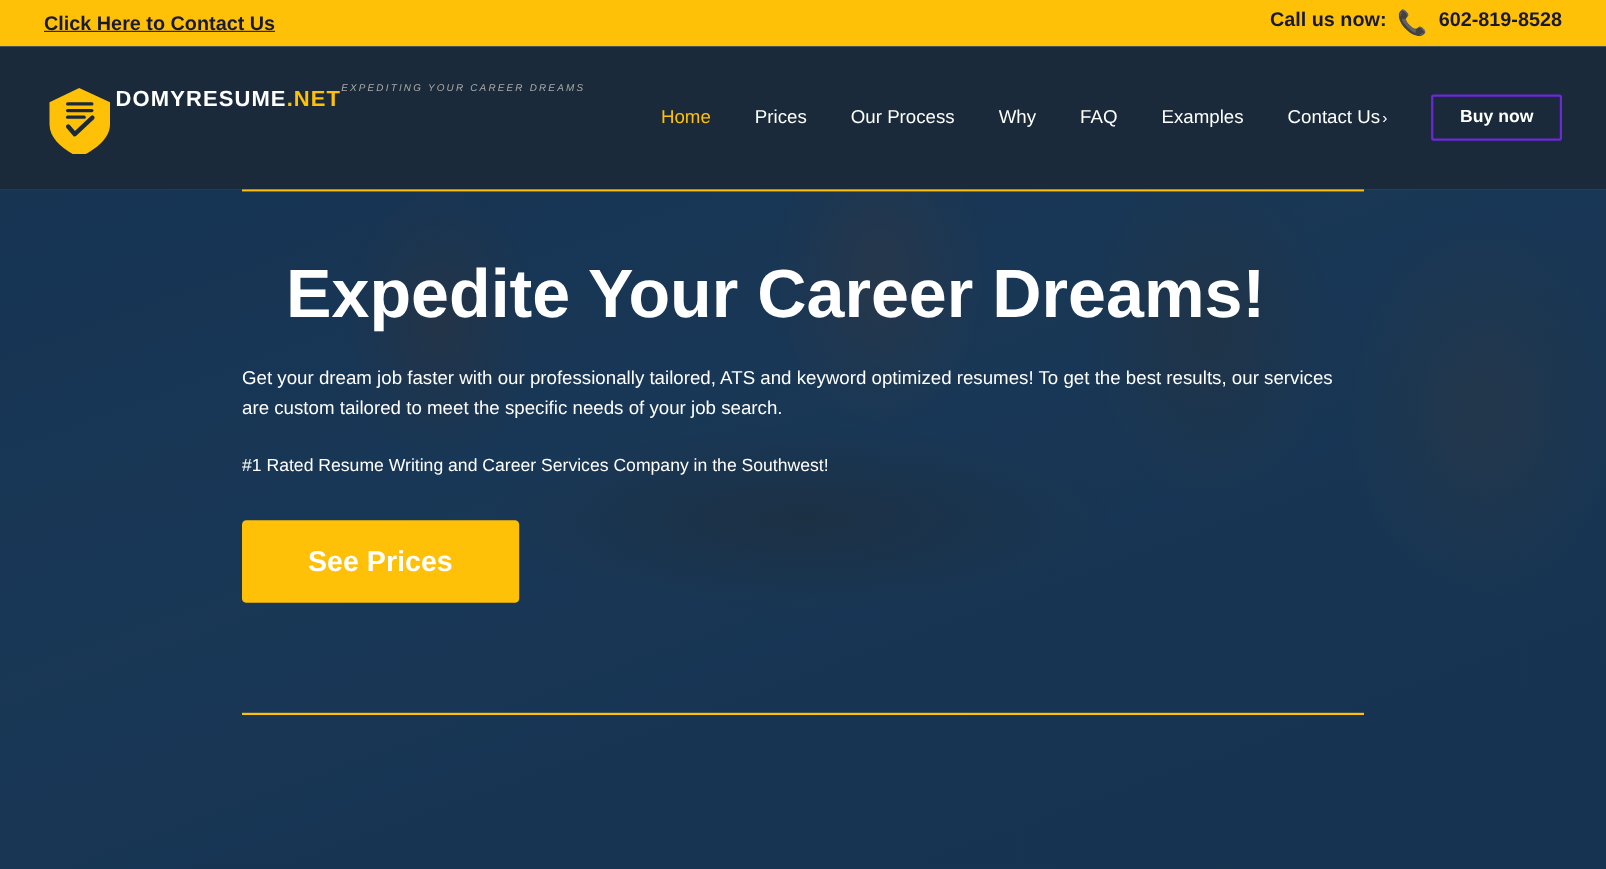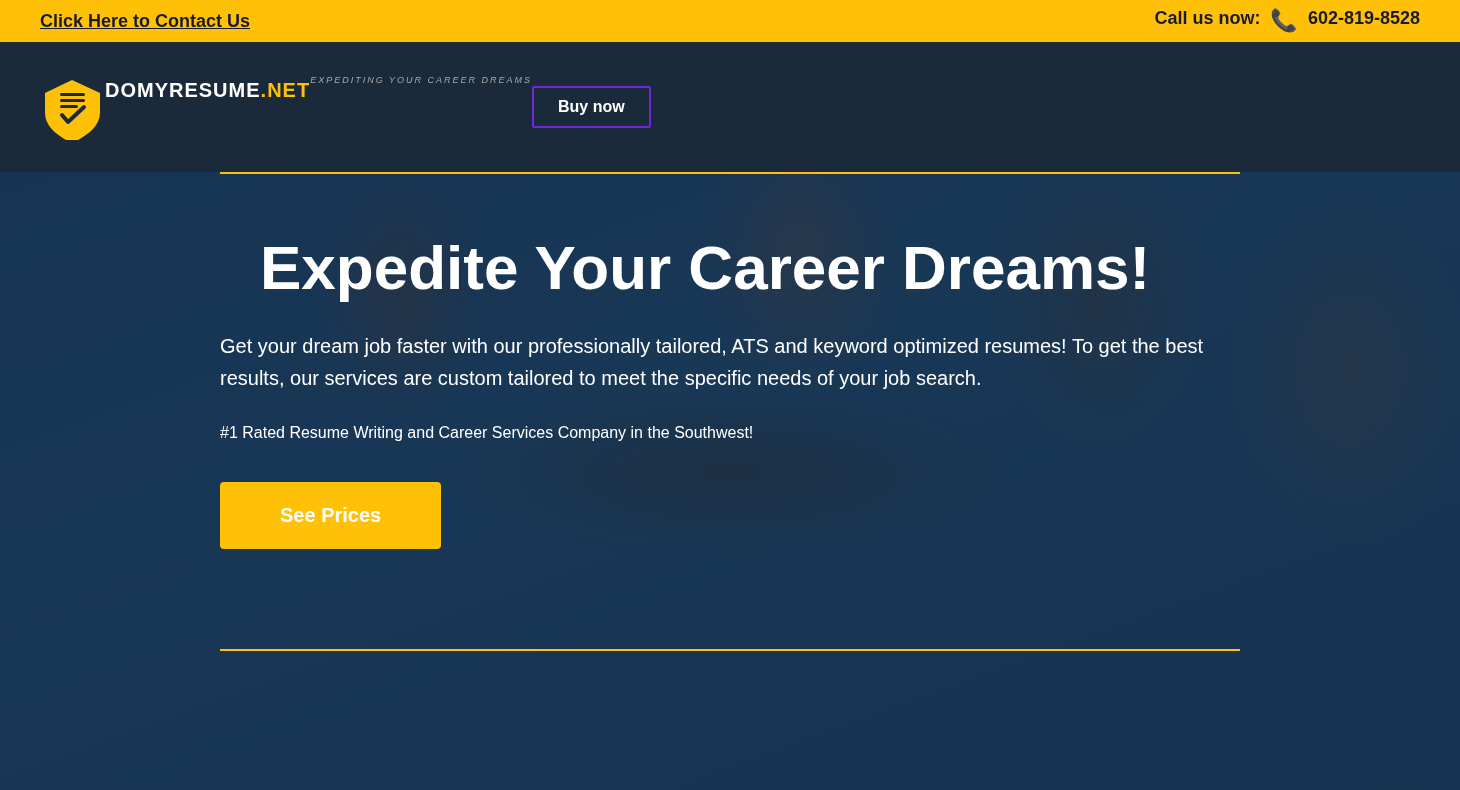--- a/index.html
+++ b/index.html
@@ -153,36 +153,36 @@
     .hero-title {
       color: white;
       font-size: 62px;
       font-weight: 900;
       line-height: 1.1;
       margin-bottom: 28px;
       margin-left: 40px;
     }
     .hero-description {
       color: white;
-      font-size: 20px;
+      font-size: 17px;
       line-height: 1.6;
       max-width: 1050px;
       margin-bottom: 30px;
     }
     .hero-rating {
       color: white;
       font-size: 16px;
       margin-bottom: 40px;
     }
     .see-prices-btn {
       background-color: #FFC107;
       color: white;
       border: none;
       padding: 22px 60px;
-      font-size: 20px;
+      font-size: 26px;
       font-weight: bold;
       cursor: pointer;
       border-radius: 4px;
     }
     .hero-divider-bottom {
       border: none;
       border-top: 2px solid #FFC107;
       margin: 0 220px;
       position: relative;
       z-index: 2;
@@ -215,20 +215,29 @@
       <rect x="20" y="30" width="18" height="3" rx="1.5" fill="#1a2a3a"></rect>
 
       <polyline points="22,40 28,47 44,32" stroke="#1a2a3a" stroke-width="4" fill="none" stroke-linecap="round" stroke-linejoin="round"></polyline>
     </svg>
     <div class="logo-text">
       <span class="domy">DOMY</span><span class="resume">RESUME</span><span class="net">.NET</span>
     </div>
     <div class="logo-tagline">EXPEDITING YOUR CAREER DREAMS</div>
   </div>
 
+  <div class="nav-links">
+    <a href="#" class="active">Home</a>
+    <a href="#">Prices</a>
+    <a href="#">Our Process</a>
+    <a href="#">Why</a>
+    <a href="#">FAQ</a>
+    <a href="#">Examples</a>
+    <a href="#" class="contact-us-link">Contact Us<span class="chevron">›</span></a>
+  </div>
   <button class="buy-now-btn">Buy now</button>
 </nav>
 
 <section class="hero">
   <div class="hero-bg-image"></div>
   <div class="hero-people"></div>
   <div class="hero-bg"></div>
 
   <hr class="hero-divider-top">
 

